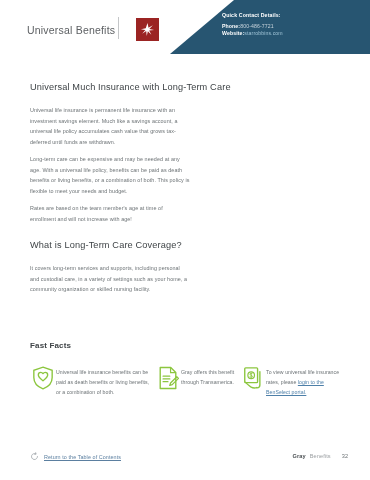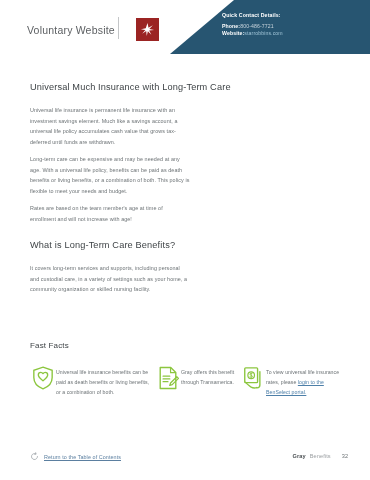--- a/index.html
+++ b/index.html
@@ -119,21 +119,21 @@
   .block-h2 { position: absolute; left: 30px; top: 186px; }
   .block-p4 { position: absolute; left: 30px; top: 209px; width: 160px; }
 
   
   .fast-facts-title {
     position: absolute;
     left: 30px;
     top: 287px;
     font-size: 8px;
     color: #3f4447;
-    font-weight: normal;
+    font-weight: bold;
     margin: 0;
     letter-spacing: 0.15px;
   }
   .facts-row {
     position: absolute;
     left: 30px;
     top: 312px;
     width: 316px;
     display: flex;
     justify-content: flex-start;
@@ -221,21 +221,21 @@
   }
 </style>
 </head>
 <body>
 
 <div class="page">
 
   <div class="header">
     <div class="header-blue"></div>
 
-    <div class="header-title">Voluntary Website</div>
+    <div class="header-title">Universal Benefits</div>
     <div class="header-divider"></div>
 
     <div class="logo-mark">
       <svg width="15" height="15" viewBox="0 0 24 24" aria-hidden="true">
         <path fill="#ffffff" d="M12 1.5 L13.6 9.2 L20.5 5.1 L14.9 11 L22.5 12.6 L14.6 13.4 L18.2 20.4 L12.6 14.8 L10.8 22.5 L9.9 14.4 L3.5 18.6 L8.6 12.6 L1.5 11.4 L9.2 9.9 Z"></path>
       </svg>
     </div>
 
     <div class="contact-block">
       <div class="contact-title">Quick Contact Details:</div>
@@ -248,21 +248,21 @@
     </div>
   </div>
 
   <div class="content">
 
     <h2 class="section-title block-h1">Universal Much Insurance with Long-Term Care</h2>
     <p class="para block-p1">Universal life insurance is permanent life insurance with an investment savings element. Much like a savings account, a universal life policy accumulates cash value that grows tax-deferred until funds are withdrawn.</p>
     <p class="para block-p2">Long-term care can be expensive and may be needed at any age. With a universal life policy, benefits can be paid as death benefits or living benefits, or a combination of both. This policy is flexible to meet your needs and budget.</p>
     <p class="para block-p3">Rates are based on the team member's age at time of enrollment and will not increase with age!</p>
 
-    <h2 class="section-title block-h2">What is Long-Term Care Benefits?</h2>
+    <h2 class="section-title block-h2">What is Long-Term Care Coverage?</h2>
     <p class="para block-p4">It covers long-term services and supports, including personal and custodial care, in a variety of settings such as your home, a community organization or skilled nursing facility.</p>
 
     <h3 class="fast-facts-title">Fast Facts</h3>
 
     <div class="facts-row">
 
       <div class="fact fact-1">
         <div class="fact-icon">
           <svg width="22" height="24" viewBox="0 0 24 26" aria-hidden="true">
             <path d="M12 1.2 L22 4.6 V12.5 C22 18.6 17.6 22.8 12 24.8 C6.4 22.8 2 18.6 2 12.5 V4.6 Z" fill="none" stroke="#8cc63f" stroke-width="1.5"></path>

